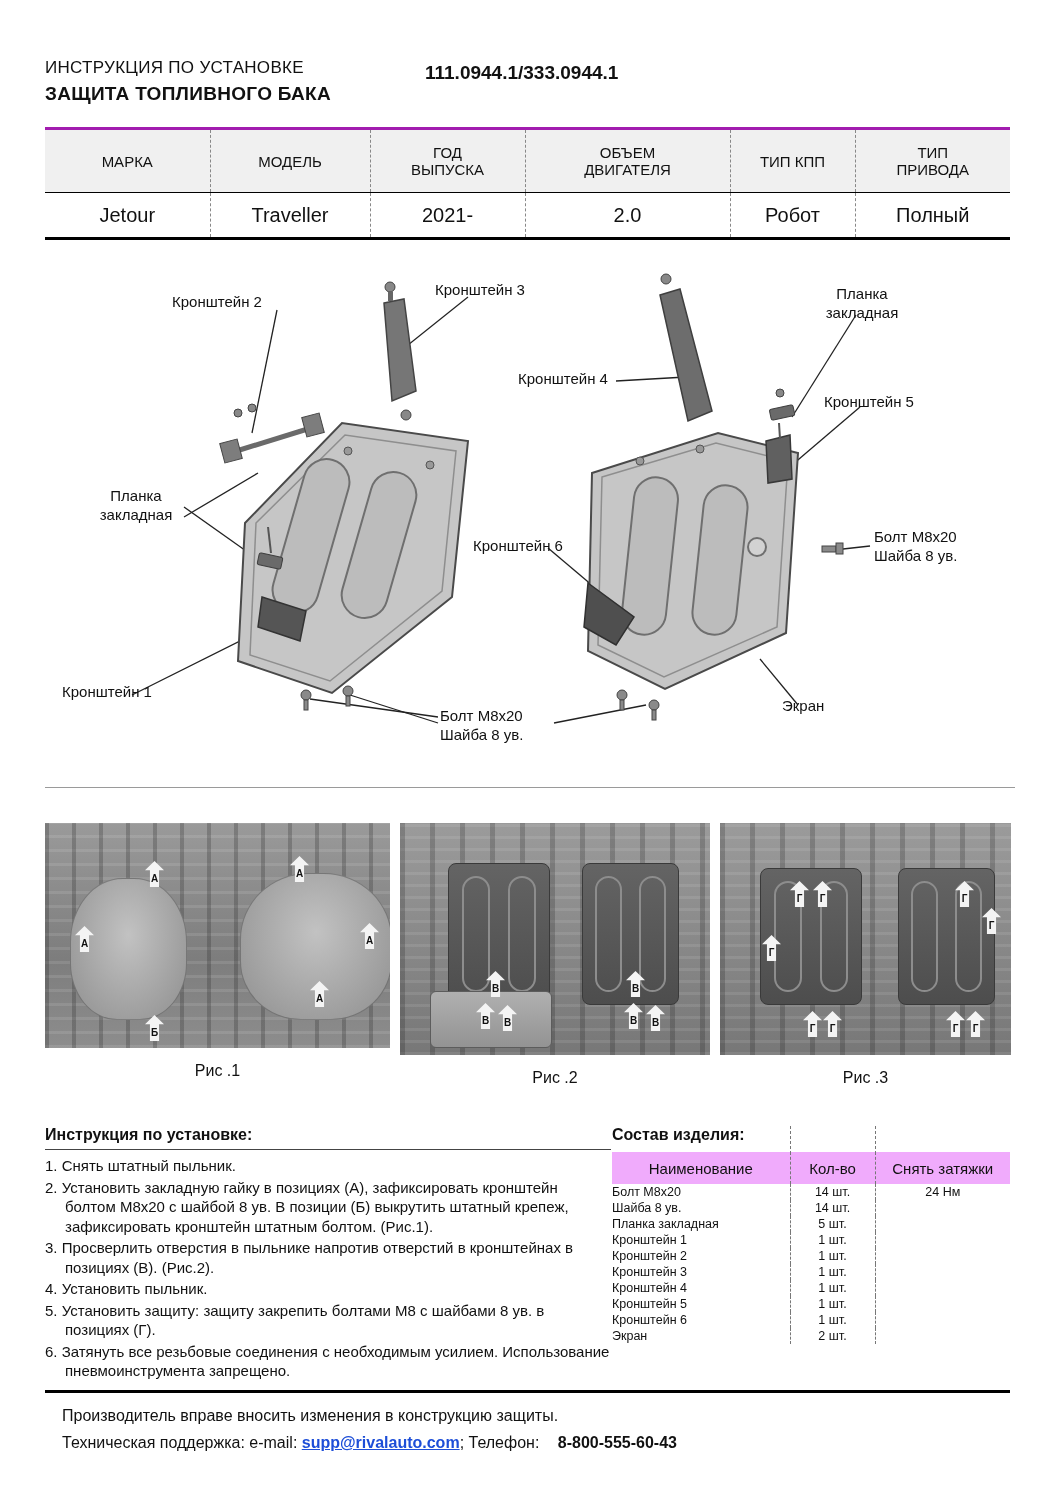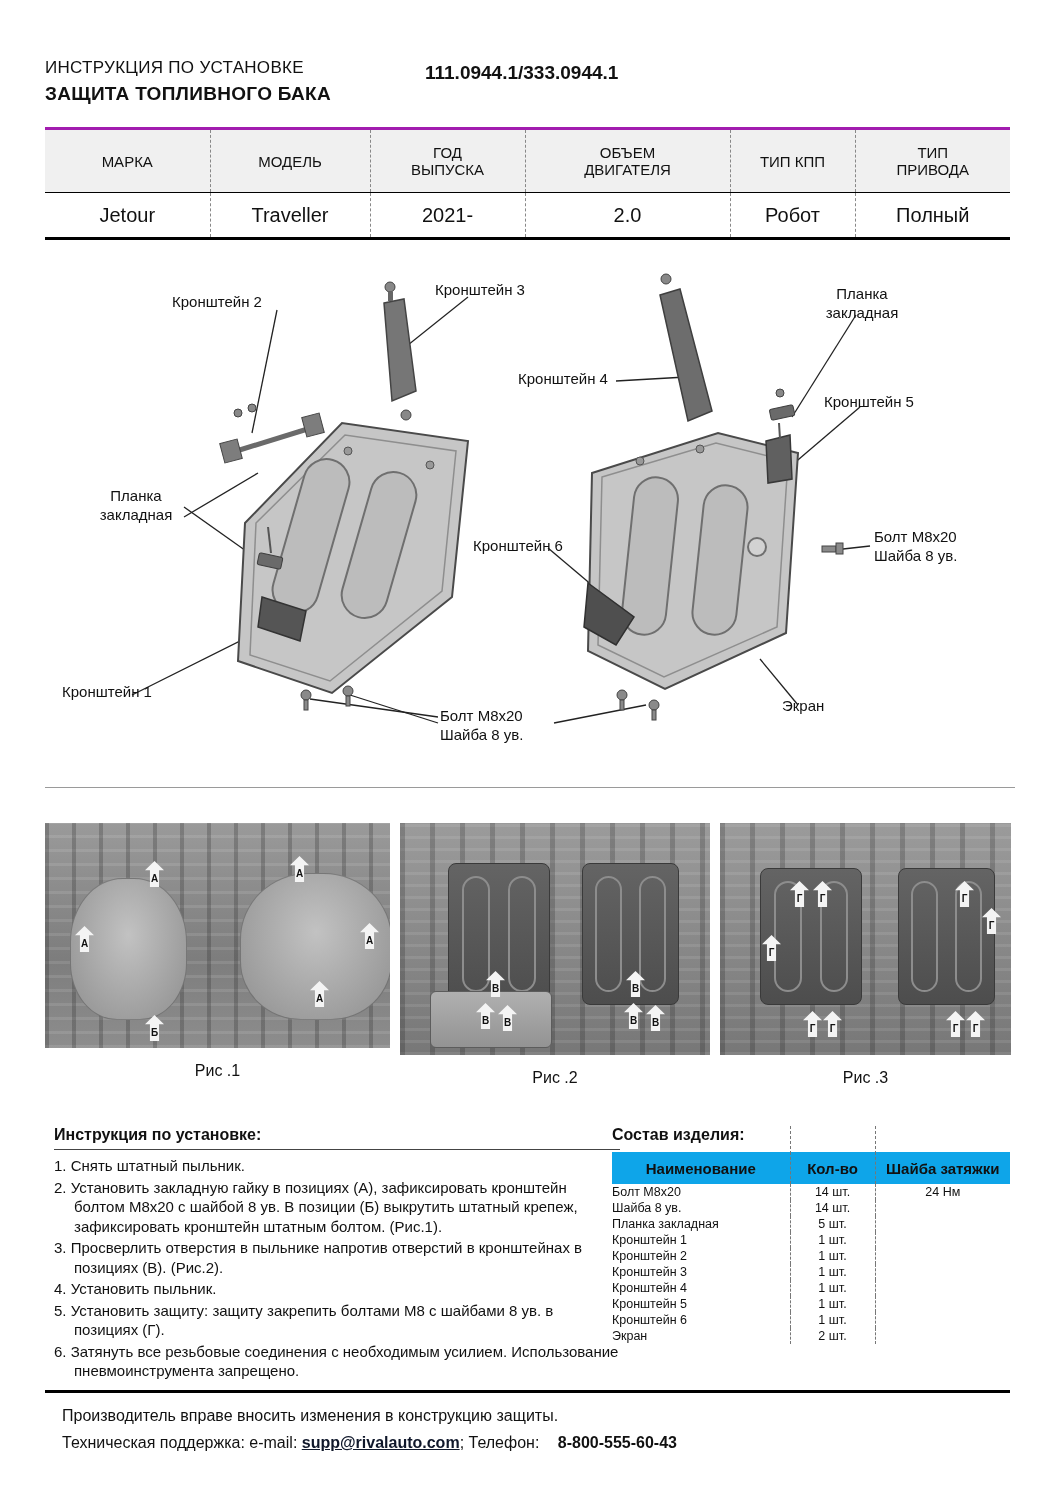--- a/index.html
+++ b/index.html
@@ -48,39 +48,39 @@
   .plate-shape::before{left:13%;} .plate-shape::after{right:13%;}
   .shield-shape{position:absolute;background:linear-gradient(180deg,#b0b0b0,#939393);
     border:1px solid #5c5c5c;border-radius:6px;}
   .marker{position:absolute;width:19px;height:26px;background:#f4f4f4;
     clip-path:polygon(50% 0%,100% 36%,74% 36%,74% 100%,26% 100%,26% 36%,0% 36%);
     display:flex;align-items:flex-end;justify-content:center;
     filter:drop-shadow(0 0 1.2px #222);}
   .marker span{font-size:10px;font-weight:bold;line-height:1;padding-bottom:3px;color:#111;}
   .figcap{text-align:center;font-size:16px;margin-top:14px;}
   
-  .instructions{position:absolute;left:45px;top:1126px;width:566px;margin-left:9px;}
+  .instructions{position:absolute;left:45px;top:1126px;width:566px;}
   .instructions h3{font-size:16px;margin:0;padding-bottom:5px;border-bottom:1px solid #444;}
   .instructions ol{list-style:none;margin:6px 0 0;padding:0;font-size:15px;line-height:1.3;}
   .instructions li{padding-left:20px;text-indent:-20px;margin-bottom:2px;}
   
   .parts{position:absolute;left:612px;top:1126px;width:398px;}
   .parts h3{font-size:16px;margin:0 0 8px;}
   .parts .stub{position:absolute;top:0;height:28px;border-left:1px dashed #777;}
   .parts table{width:100%;border-collapse:collapse;}
-  .parts thead th{background:#0ea5e9;font-weight:bold;font-size:15px;height:30px;text-align:center;}
+  .parts thead th{background:#f0abfc;font-weight:normal;font-size:15px;height:30px;text-align:center;}
   .parts td{font-size:12.5px;height:16px;padding:0;}
   .parts th+th,.parts td+td{border-left:1px dashed #777;}
   .pc0{text-align:left;padding-left:2px;margin-left:8px;}
   .pc1{text-align:center;}
   .pc2{text-align:center;font-size:13px;}
   
   .bottom-rule{position:absolute;left:45px;top:1390px;width:965px;border-top:3px solid #000;}
   .footer{position:absolute;left:62px;top:1402px;font-size:16px;line-height:1.7;}
-  .footer a{color:#0f172a;font-weight:bold;text-decoration:underline;}
+  .footer a{color:#1d4ed8;font-weight:bold;text-decoration:underline;}
   .footer .phone{font-weight:bold;padding-left:14px;}
 </style>
 </head>
 <body>
 
 <div class="header">
   <div class="title1">ИНСТРУКЦИЯ ПО УСТАНОВКЕ</div>
   <div class="title2">ЗАЩИТА ТОПЛИВНОГО БАКА</div>
 </div>
 <div class="partnums">111.0944.1/333.0944.1</div>
@@ -343,21 +343,21 @@
   <table>
     <colgroup>
       <col style="width:178px">
         <col style="width:85px">
         <col style="width:135px">
     </colgroup>
     <thead>
       <tr>
         <th>Наименование</th>
         <th>Кол-во</th>
-        <th>Шайба затяжки</th>
+        <th>Снять затяжки</th>
       </tr>
     </thead>
     <tbody>
         <tr>
           <td class="pc0">Болт М8х20</td>
           <td class="pc1">14 шт.</td>
           <td class="pc2">24 Нм</td>
         </tr>
         <tr>
           <td class="pc0">Шайба 8 ув.</td>

